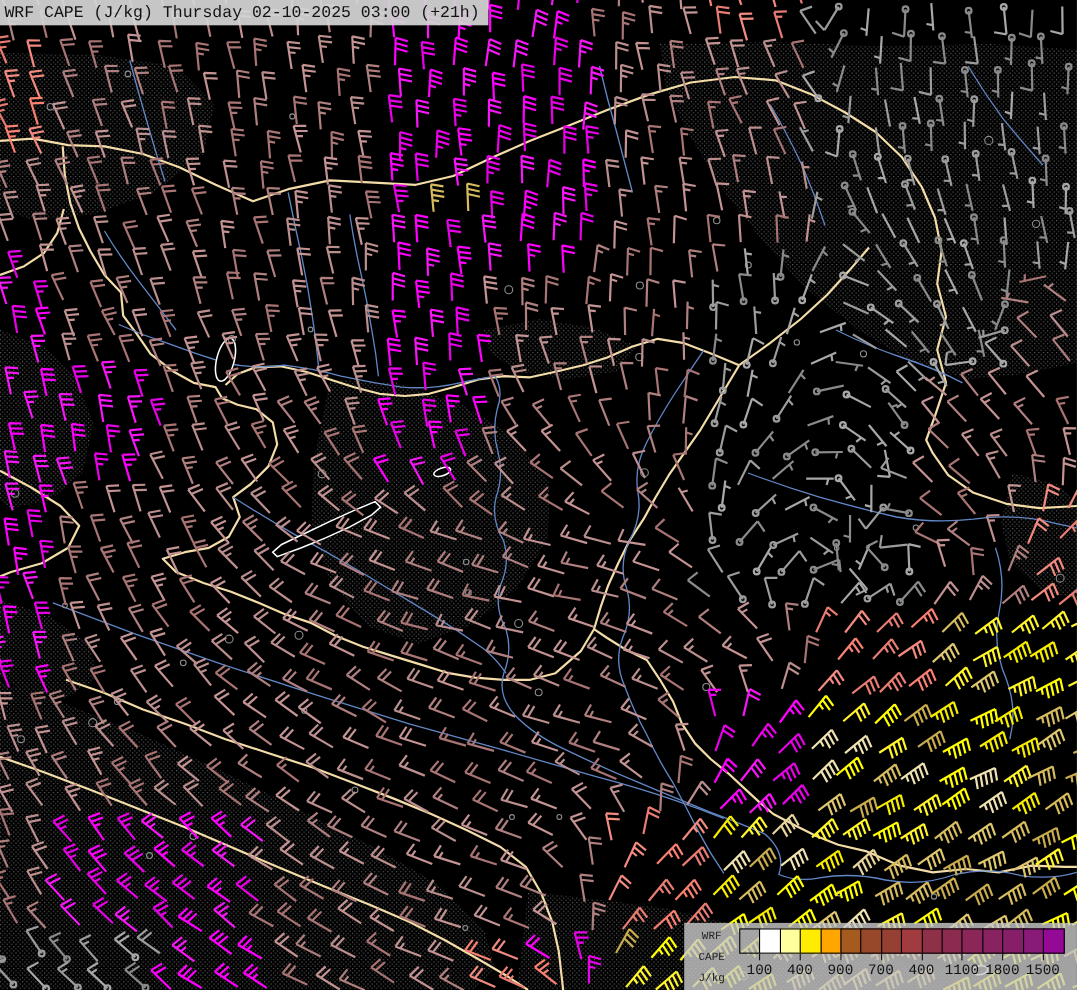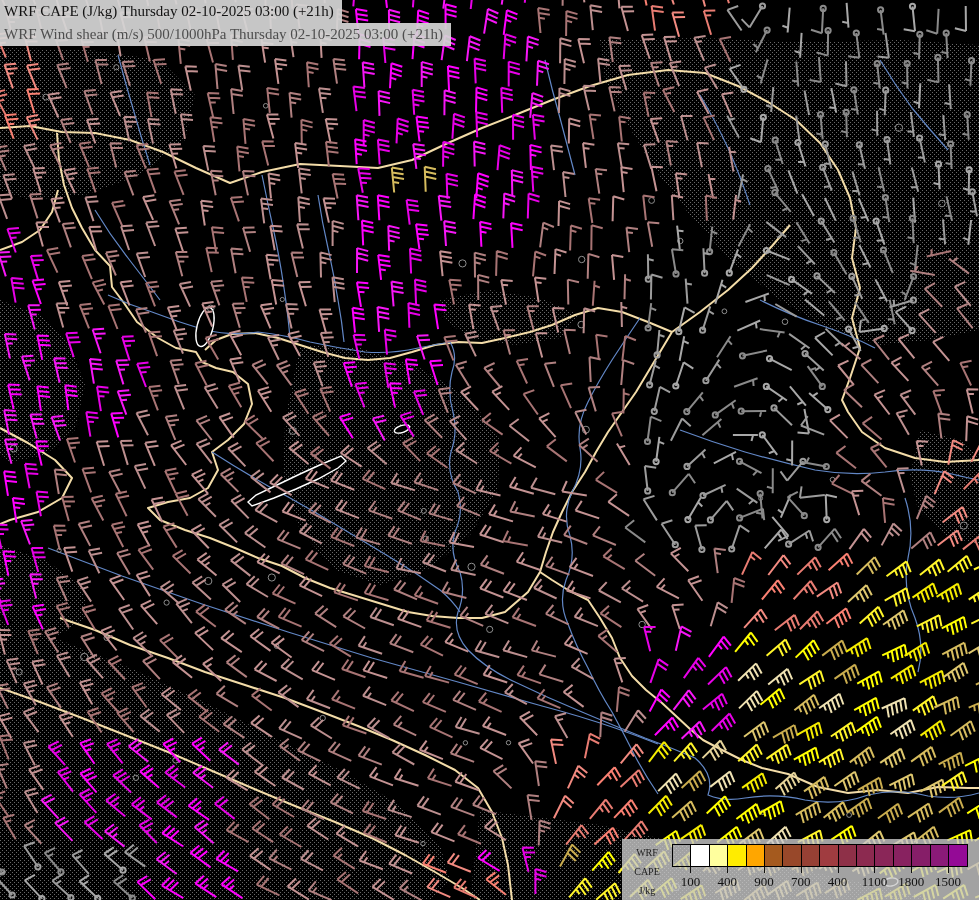--- a/index.html
+++ b/index.html
@@ -1,17 +1,17 @@
 <!DOCTYPE html>
 <html><head>
 <meta charset="utf-8">
 <style>
   html,body{margin:0;padding:0;background:#000;}
   .stage{position:relative;width:979px;height:900px;background:#bef264;overflow:hidden;
-         font-family:Liberation Serif, serif;}
+         font-family:Liberation Mono, monospace;}
   #map{position:absolute;left:0;top:0;}
   .titlebox{position:absolute;left:0;top:0;z-index:5;}
   .titlebox .t1,.titlebox .t2{display:table;background:rgba(213,213,213,0.93);
       font-size:15px;line-height:17px;padding:3px 8px 3px 4px;white-space:nowrap;}
   .titlebox .t1{color:#121212;}
   .titlebox .t2{color:#4e4e4e;}
   .legend{position:absolute;left:622px;top:839px;right:0;bottom:0;z-index:5;
       background:rgba(203,203,203,0.80);display:flex;}
   .ltitle{width:50px;padding-top:4px;text-align:center;font-size:10px;line-height:19px;color:#222;}
   .ltitle span{display:block;}
@@ -1368,21 +1368,20 @@
         <path d="M857.4,899.9 L879.6,888.4 M879.6,888.4 l2.5,11.2 M875.4,890.6 l2.5,11.2 M871.1,892.8 l2.5,11.2 M866.8,895.0 l2.5,11.2 M862.6,897.2 l1.3,5.9" stroke="#F5EC00"></path>
         <path d="M885.0,896.7 L906.3,883.5 M906.3,883.5 l3.3,11.0 M902.2,886.1 l3.3,11.0 M898.1,888.6 l3.3,11.0 M894.0,891.1 l3.3,11.0 M890.0,893.6 l1.7,5.7" stroke="#F5EC00"></path>
         <path d="M913.7,897.0 L935.6,884.9 M935.6,884.9 l2.8,11.2 M931.4,887.2 l2.8,11.2 M927.2,889.5 l2.8,11.2 M923.0,891.8 l2.8,11.2" stroke="#FFFF00"></path>
         <path d="M943.2,898.7 L964.1,884.9 M964.1,884.9 l3.6,10.9 M960.1,887.6 l3.6,10.9 M956.1,890.2 l3.6,10.9 M952.1,892.8 l1.9,5.7" stroke="#FFFF00"></path>
         <path d="M975.2,897.7 L998.1,887.8 M998.1,887.8 l1.7,11.4 M993.7,889.7 l1.7,11.4 M989.3,891.6 l1.7,11.4 M984.9,893.5 l1.7,11.4" stroke="#F5EC00"></path>
       </g>
     </svg>
 
   <div class="titlebox">
     <div class="t1">WRF CAPE (J/kg) Thursday 02-10-2025 03:00 (+21h)</div>
-    <div class="t2">WRF Wind shear (m/s) 500/1000hPa Thursday 02-10-2025 03:00 (+21h)</div>
   </div>
 
   <div class="legend">
     <div class="ltitle">
       <span>WRF</span>
       <span>CAPE</span>
       <span>J/kg</span>
     </div>
     <div class="lbar" id="lbar">
         <div class="sw" style="left: 0px; width: 18.4px; background: transparent;"></div>

